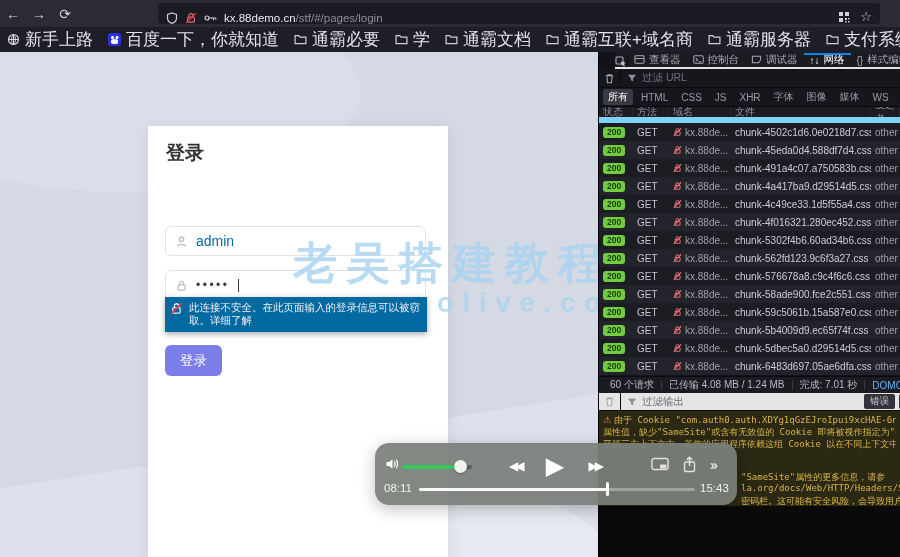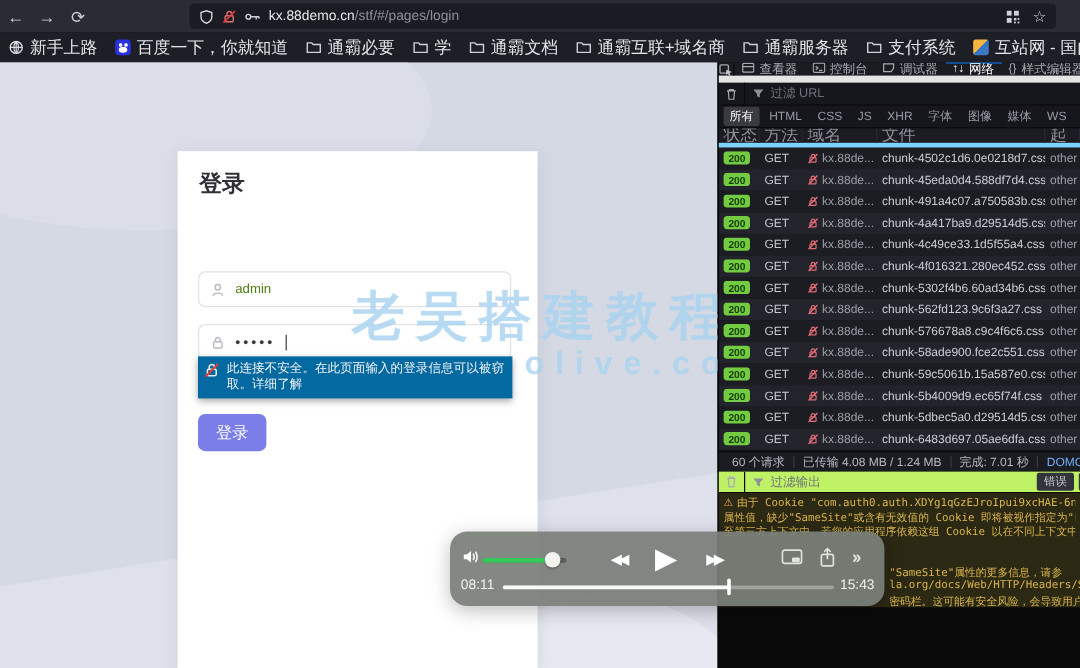--- a/index.html
+++ b/index.html
@@ -3,30 +3,30 @@
 <meta charset="utf-8">
 <style>
   * { margin:0; padding:0; box-sizing:border-box; }
   html,body { background:#0d0d0f; }
   body { font-family:"Liberation Sans", sans-serif; }
   #app { position:relative; width:900px; height:557px; overflow:hidden; background:#0d0d0f; }
 
   
   .toolbar { position:absolute; left:0; top:0; width:900px; height:27px; background:#2b2b33; display:flex; align-items:center; }
   .nav-btn { color:#cfcfd6; font-size:14px; width:26px; text-align:center; cursor:default; }
-  .urlbar { position:absolute; left:158px; top:3px; width:722px; height:21px; background:#1b1b24; border-radius:4px; display:flex; align-items:center; padding:0 8px; gap:7px; }
+  .urlbar { position:absolute; left:158px; top:3px; width:722px; height:21px; background:#1b1b24; border-radius:4px; display:flex; align-items:flex-end; padding:0 8px; gap:7px; }
   .urlbar svg { flex:0 0 auto; }
   .url-text { font-size:11.5px; color:#e8e8ec; white-space:nowrap; overflow:hidden; }
   .url-text .path { color:#8f8f9a; }
   .url-right { margin-left:auto; display:flex; align-items:center; gap:10px; }
   .star { color:#cfcfd6; font-size:13px; }
 
   
   .bookmarks { position:absolute; left:0; top:27px; width:900px; height:25px; background:#1e1e26; display:flex; align-items:center; gap:15px; padding:0 7px; overflow:hidden; white-space:nowrap; }
-  .bm { display:flex; align-items:center; gap:5px; font-size:14px; color:#e3e3e9; flex:0 0 auto; }
+  .bm { display:flex; align-items:center; gap:5px; font-size:17px; color:#e3e3e9; flex:0 0 auto; }
   .bm-icon { position:relative; width:13px; height:13px; display:inline-flex; align-items:center; justify-content:center; }
   .ic-baidu { background:#2932e1; border-radius:3px; }
   .ic-baidu::before { content:""; position:absolute; left:3px; top:2.5px; width:2.5px; height:3.5px; border-radius:50%; background:#fff; box-shadow:4.5px 0 #fff; }
   .ic-baidu::after { content:""; position:absolute; left:3px; top:6px; width:7px; height:4.5px; background:#fff; border-radius:50% 50% 45% 45%; }
   .ic-site { background:linear-gradient(135deg,#f6b73c 48%,#3a78c3 48%); border-radius:2px; }
 
   
   .page { position:absolute; left:0; top:52px; width:598px; height:505px; background:#d5d9e3; overflow:hidden; }
   .shape-top { position:absolute; left:-120px; top:-60px; width:480px; height:200px; background:#dde0ea; border-radius:50%; opacity:.7; }
   .shape-diag { position:absolute; left:-80px; top:380px; width:900px; height:300px; background:#dee1eb; transform:rotate(-9deg); }
@@ -34,58 +34,58 @@
 
   .wm1 { position:absolute; left:293px; top:182px; font-size:44px; font-weight:bold; letter-spacing:9px; color:rgba(168,211,240,.82); white-space:nowrap; z-index:2; }
   .wm2 { position:absolute; left:437px; top:236px; font-size:27px; font-weight:bold; letter-spacing:9px; color:rgba(168,211,240,.78); white-space:nowrap; z-index:2; }
 
   .card { position:absolute; left:148px; top:74px; width:300px; height:436px; background:#fff; box-shadow:0 3px 14px rgba(60,70,100,.10); }
   .login-title { position:absolute; left:18px; top:14px; font-size:19px; font-weight:bold; color:#303036; }
   .login-sub { position:absolute; left:18px; top:47px; font-size:12.5px; color:#9b9ba3; }
   .fld { position:absolute; left:17px; width:261px; height:30px; border:1px solid #e1e1e8; border-radius:6px; background:#fff; display:flex; align-items:center; padding:0 9px; gap:8px; }
   .fld-user { top:100px; }
   .fld-pass { top:144px; }
-  .fld-text { font-size:11px; color:#4d7c0f; }
+  .fld-text { font-size:14px; color:#0369a1; }
   .dots { font-size:12px; letter-spacing:2.5px; color:#3a3a40; }
   .caret { display:inline-block; width:1px; height:13px; background:#3a3a40; vertical-align:middle; }
   .sec-tooltip { position:absolute; left:17px; top:171px; width:262px; background:#0369a1; color:#f1f1f4; font-size:10.5px; line-height:13px; padding:4px 6px 5px 24px; z-index:5; box-shadow:0 2px 6px rgba(0,0,0,.35); }
   .sec-tooltip svg { position:absolute; left:5px; top:5px; }
   .login-btn { position:absolute; left:17px; top:219px; width:57px; height:31px; background:#7b7de8; border:none; border-radius:6px; color:#fff; font-size:13.5px; display:flex; align-items:center; justify-content:center; }
 
   
   .devtools { position:absolute; left:598px; top:52px; width:302px; height:505px; background:#121218; border-left:1px solid #000; font-size:10.5px; color:#b8b8c2; }
-  .dt-toolbar { position:absolute; left:0; top:0; right:0; height:17px; background:#1b1b22; border-bottom:6px solid #e5e5e5; display:flex; align-items:center; overflow:hidden; }
+  .dt-toolbar { position:absolute; left:16px; top:0; right:0; height:17px; background:#1b1b22; border-bottom:2px solid #e5e5e5; display:flex; align-items:flex-end; overflow:hidden; }
   .picker-cell { width:22px; display:flex; align-items:center; justify-content:center; border-right:1px solid #0a0a0e; }
   .tool { display:flex; align-items:center; gap:4px; padding:0 6px; color:#a9a9b4; font-size:10.5px; white-space:nowrap; }
   .tool.active { color:#fff; box-shadow:inset 0 2px 0 #0a84ff; }
   .tool .tglyph { font-size:10px; }
   .dt-filter { position:absolute; left:0; top:17px; right:0; height:19px; background:#16161d; border-bottom:1px solid #0a0a0e; display:flex; align-items:stretch; }
   .trash-cell { width:22px; display:flex; align-items:center; justify-content:center; border-right:1px solid #0a0a0e; }
   .filter-input { display:flex; align-items:center; gap:5px; padding:0 6px; color:#70707b; flex:1; }
   .dt-tabs { position:absolute; left:0; top:36px; right:0; height:19px; background:#16161d; border-bottom:1px solid #0a0a0e; display:flex; align-items:center; gap:3px; padding:0 4px; overflow:hidden; }
   .ftab { padding:1px 5px; border-radius:2px; color:#9b9ba5; font-size:10px; white-space:nowrap; }
   .ftab.active { background:#3a3a43; color:#fff; }
   .grid-row { display:grid; grid-template-columns:34px 36px 62px 140px 1fr; align-items:center; }
-  .dt-head { position:absolute; left:0; top:55px; right:0; height:16px; background:#1b1b22; border-bottom:4px solid #7dd3fc; color:#8f8f99; font-size:14px; }
+  .dt-head { position:absolute; left:0; top:55px; right:0; height:16px; background:#1b1b22; border-bottom:6px solid #7dd3fc; color:#8f8f99; font-size:10px; }
   .dt-head > div { padding-left:4px; border-right:1px solid #26262e; height:100%; display:flex; align-items:center; overflow:hidden; }
   .dt-rows { position:absolute; left:0; top:71px; right:0; height:253px; overflow:hidden; }
   .req { height:18px; font-size:10px; }
   .req:nth-child(odd) { background:#1c1c23; }
   .req:nth-child(even) { background:#23232b; }
   .req > div { padding-left:4px; overflow:hidden; white-space:nowrap; }
   .st-pill { display:inline-block; background:#73cb41; color:#143c09; font-weight:bold; font-size:8.5px; padding:0.5px 4px; border-radius:3px; line-height:10px; }
   .c-method { color:#c6c6ce; }
   .c-domain { color:#9f9fa9; display:flex; align-items:center; gap:3px; }
   .c-file { color:#cdcdd5; }
   .c-init { color:#9f9fa9; }
   .dt-status { position:absolute; left:0; top:324px; right:0; height:17px; background:#1b1b22; border-top:1px solid #0a0a0e; display:flex; align-items:center; gap:7px; padding:0 4px; white-space:nowrap; overflow:hidden; font-size:10px; }
   .sep { width:1px; height:10px; background:#3a3a42; flex:0 0 auto; }
   .dom-blue { color:#6eb1f7; }
   .dt-console { position:absolute; left:0; top:341px; right:0; bottom:0; background:#0a0a0b; }
-  .con-filter { height:18px; background:#bef264; border-bottom:1px solid #0a0a0e; display:flex; align-items:stretch; overflow:hidden; }
+  .con-filter { height:18px; background:#e5e5e5; border-bottom:1px solid #0a0a0e; display:flex; align-items:stretch; overflow:hidden; }
   .con-filter .filter-input { align-items:center; }
   .con-pills { margin-left:auto; display:flex; gap:4px; align-items:center; padding-right:0; margin-right:-30px; }
   .pill-btn { background:#33333c; color:#c8c8d0; font-size:9.5px; padding:1px 6px; border-radius:2px; white-space:nowrap; }
   .warn-block { height:95px; background:#2b2914; padding:3px 4px 0 4px; overflow:hidden; }
   .warn-line { font-family:"DejaVu Sans Mono", monospace; font-size:9px; line-height:12px; color:#d9b44a; white-space:nowrap; overflow:hidden; }
   .warn-line .wicon { color:#e5a13e; margin-right:3px; font-family:"DejaVu Sans", sans-serif; }
   .warn-frag { position:absolute; left:142px; font-family:"DejaVu Sans Mono", monospace; font-size:9px; color:#d9b44a; white-space:nowrap; }
 
   
   .player { position:absolute; left:375px; top:443px; width:362px; height:62px; border-radius:14px; background:rgba(122,127,122,.93); z-index:20; box-shadow:0 4px 16px rgba(0,0,0,.25); }

